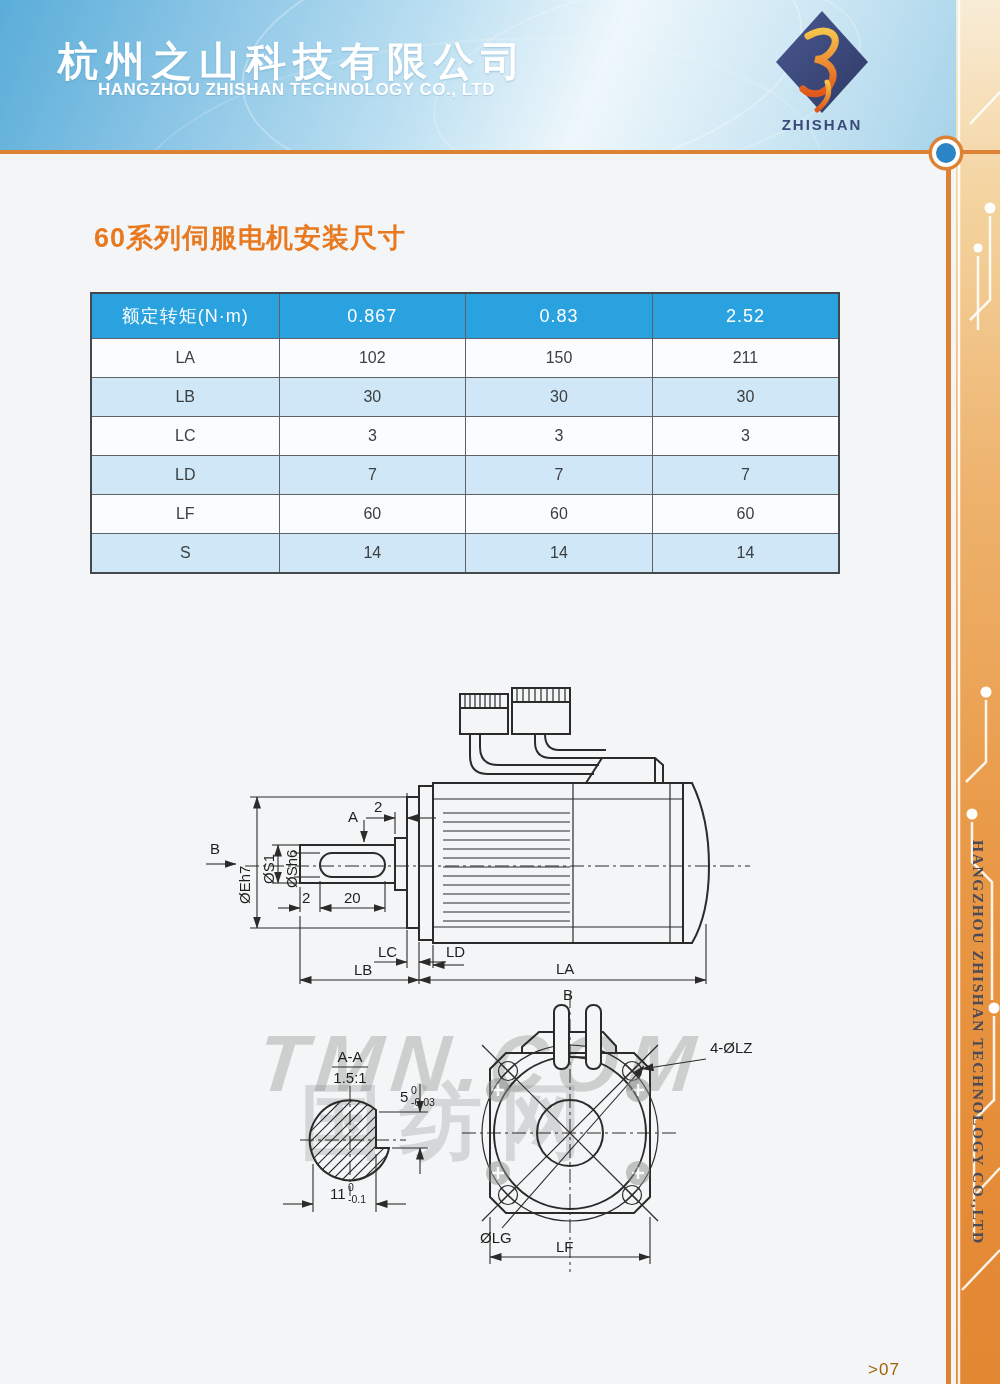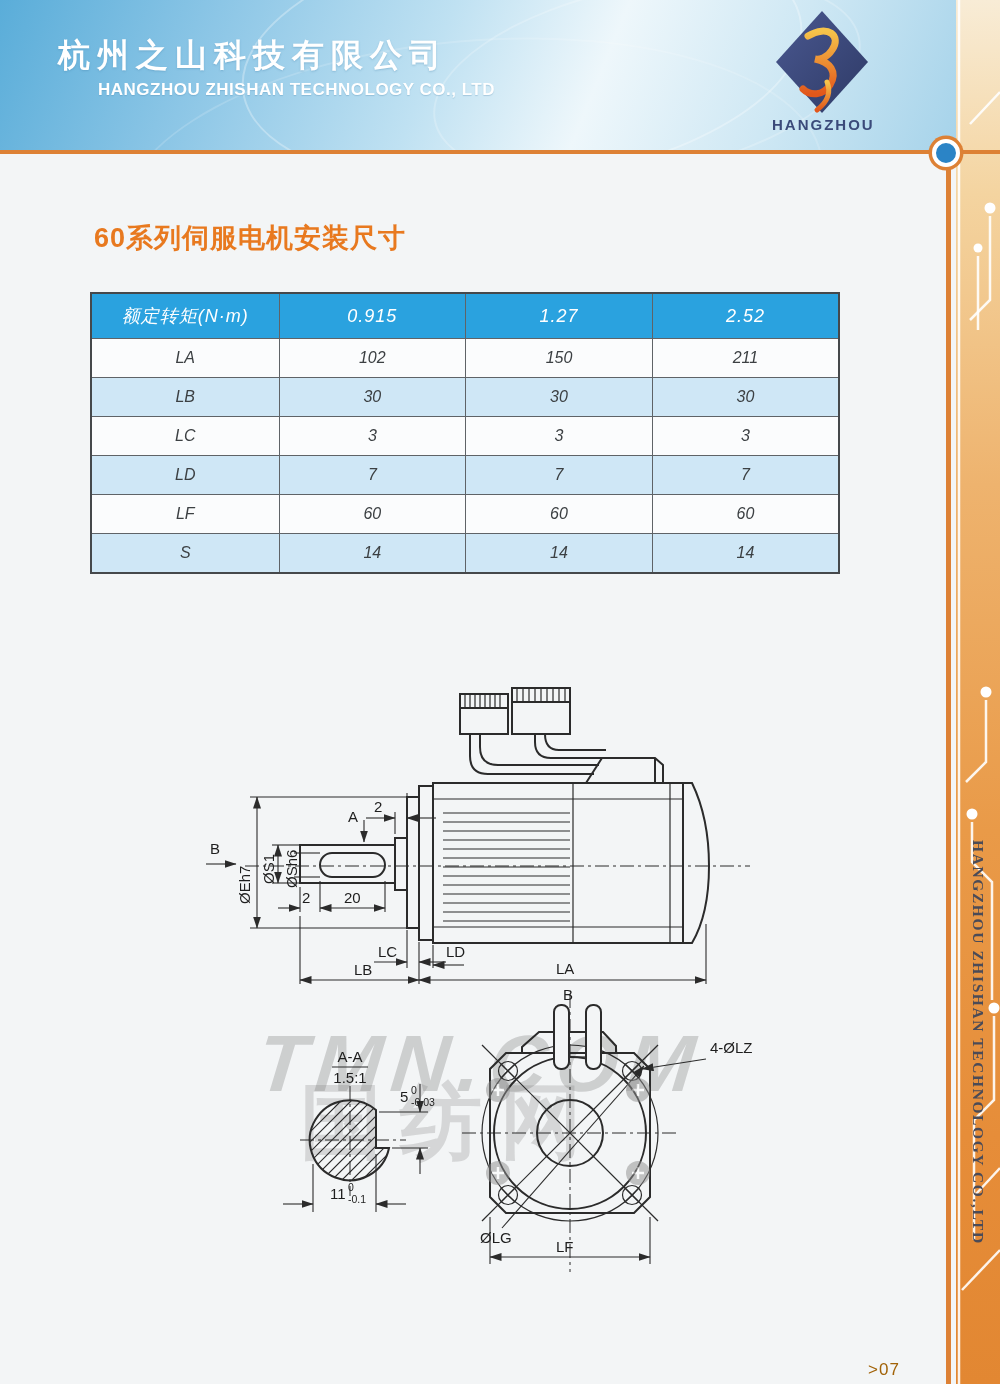--- a/index.html
+++ b/index.html
@@ -5,40 +5,40 @@
   html,body{margin:0;padding:0;background:#888;}
   .page{position:relative;width:1000px;height:1384px;margin:0 auto;background:#f3f5f6;
         overflow:hidden;font-family:"Liberation Sans",sans-serif;}
   
   .header{position:absolute;left:0;top:0;width:956px;height:150px;overflow:hidden;
     background:linear-gradient(112deg,#5aadd9 0%,#8cc6e6 22%,#bfe1f2 45%,#eef7fb 62%,#cfe8f4 80%,#a6d3ea 100%);}
   .swirl{position:absolute;border:2px solid rgba(255,255,255,.30);border-radius:50%;}
   .sw1{left:240px;top:-70px;width:560px;height:250px;transform:rotate(-7deg);}
   .sw2{left:430px;top:-15px;width:430px;height:185px;transform:rotate(-11deg);border-color:rgba(255,255,255,.22);}
   .sw3{left:120px;top:40px;width:700px;height:300px;transform:rotate(-5deg);border-color:rgba(255,255,255,.16);}
-  .co-cn{position:absolute;left:58px;top:34px;font-size:32px;font-weight:bold;color:#fff;
+  .co-cn{position:absolute;left:58px;top:34px;font-size:40px;font-weight:bold;color:#fff;
          letter-spacing:7px;text-shadow:0 1px 2px rgba(70,130,170,.35);}
   .co-en{position:absolute;left:60px;top:80px;font-size:17px;font-weight:bold;color:#fff;
          letter-spacing:.5px;text-shadow:0 1px 1px rgba(70,130,170,.3);margin-left:38px;}
   .logo{position:absolute;left:772px;top:10px;width:100px;height:130px;}
   .logo-txt{position:absolute;left:0;top:106px;width:100px;text-align:center;font-size:15px;
             font-weight:bold;color:#3b4a7a;letter-spacing:2px;}
   
   .hline{position:absolute;left:0;top:150px;width:1000px;height:4px;background:#dd8135;}
   .vline{position:absolute;left:946px;top:150px;width:5px;height:1234px;background:#dd8135;}
   .dot{position:absolute;left:932px;top:139px;width:20px;height:20px;border-radius:50%;
        background:#2b84c6;border:4px solid #fff;box-shadow:0 0 0 3.5px #dd8135;}
   .band{position:absolute;left:956px;top:0;width:44px;height:1384px;
     background:linear-gradient(180deg,#f8ecd6 0%,#f4d4a0 14%,#eeb36e 35%,#e99a48 60%,#e68d39 82%,#e28732 100%);}
   .vtext{position:absolute;left:987px;top:840px;transform:rotate(90deg);transform-origin:0 0;
          font-family:"Liberation Serif",serif;font-size:15.5px;font-weight:bold;color:#4b4b57;
          letter-spacing:1.6px;white-space:nowrap;}
   
   .title{position:absolute;left:94px;top:220px;font-size:27px;font-weight:bold;color:#e8791f;letter-spacing:1px;text-align:center;}
-  .tblwrap{position:absolute;left:90px;top:292px;width:750px;font-style:italic;}
+  .tblwrap{position:absolute;left:90px;top:292px;width:750px;}
   table{border-collapse:collapse;width:750px;table-layout:fixed;}
   table,td,th{border:1px solid #5f6367;}
   table{border:2px solid #45484b;}
   th{background:#2aa2df;color:#fff;font-size:18px;font-weight:normal;height:42px;letter-spacing:1px;}
   td{height:36px;text-align:center;font-size:16px;color:#3c4043;background:#fbfcfd;}
   tbody tr:nth-child(even) td{background:#cfe7f6;}
   col.c0{width:188px;}
   
   .wm1{position:absolute;left:258px;top:1018px;font-size:80px;font-weight:bold;font-style:italic;
        letter-spacing:9px;color:rgba(108,108,108,.28);transform:skewX(-6deg);white-space:nowrap;}
@@ -75,21 +75,21 @@
           </linearGradient>
           <linearGradient id="gO" x1="0" y1="0" x2="0" y2="1">
             <stop offset="0" stop-color="#f6c44a"></stop>
               <stop offset="1" stop-color="#e2571b"></stop>
           </linearGradient>
         </defs>
         <polygon points="50,1 96,52 50,103 4,52" fill="url(#gN)"></polygon>
         <path d="M36,26 C56,14 70,26 60,40 C55,48 47,50 43,49 C58,52 66,62 58,75 C51,86 38,86 31,79" stroke="url(#gO)" stroke-width="7" fill="none" stroke-linecap="round"></path>
         <path d="M55,72 C60,84 54,93 45,100" stroke="url(#gO)" stroke-width="5" fill="none" stroke-linecap="round"></path>
       </svg>
-      <div class="logo-txt">HANGZHOU</div>
+      <div class="logo-txt">ZHISHAN</div>
     </div>
   </div>
 
   <div class="band">
     <svg width="44" height="1384">
       <g stroke="rgba(255,255,255,.9)" stroke-width="2.5" fill="none">
         <line x1="3" y1="0" x2="3" y2="1384"></line>
         <path d="M34,216 L34,300 L14,320"></path>
         <path d="M22,256 L22,330"></path>
         <path d="M30,700 L30,762 L10,782"></path>
@@ -119,22 +119,22 @@
     <table>
       <colgroup>
           <col class="c0">
           <col>
           <col>
           <col>
         </colgroup>
       <thead>
         <tr>
           <th>额定转矩(N·m)</th>
-          <th>0.915</th>
-          <th>1.27</th>
+          <th>0.867</th>
+          <th>0.83</th>
           <th>2.52</th>
         </tr>
       </thead>
       <tbody>
         <tr>
             <td>LA</td>
             <td>102</td>
             <td>150</td>
             <td>211</td>
           </tr>

